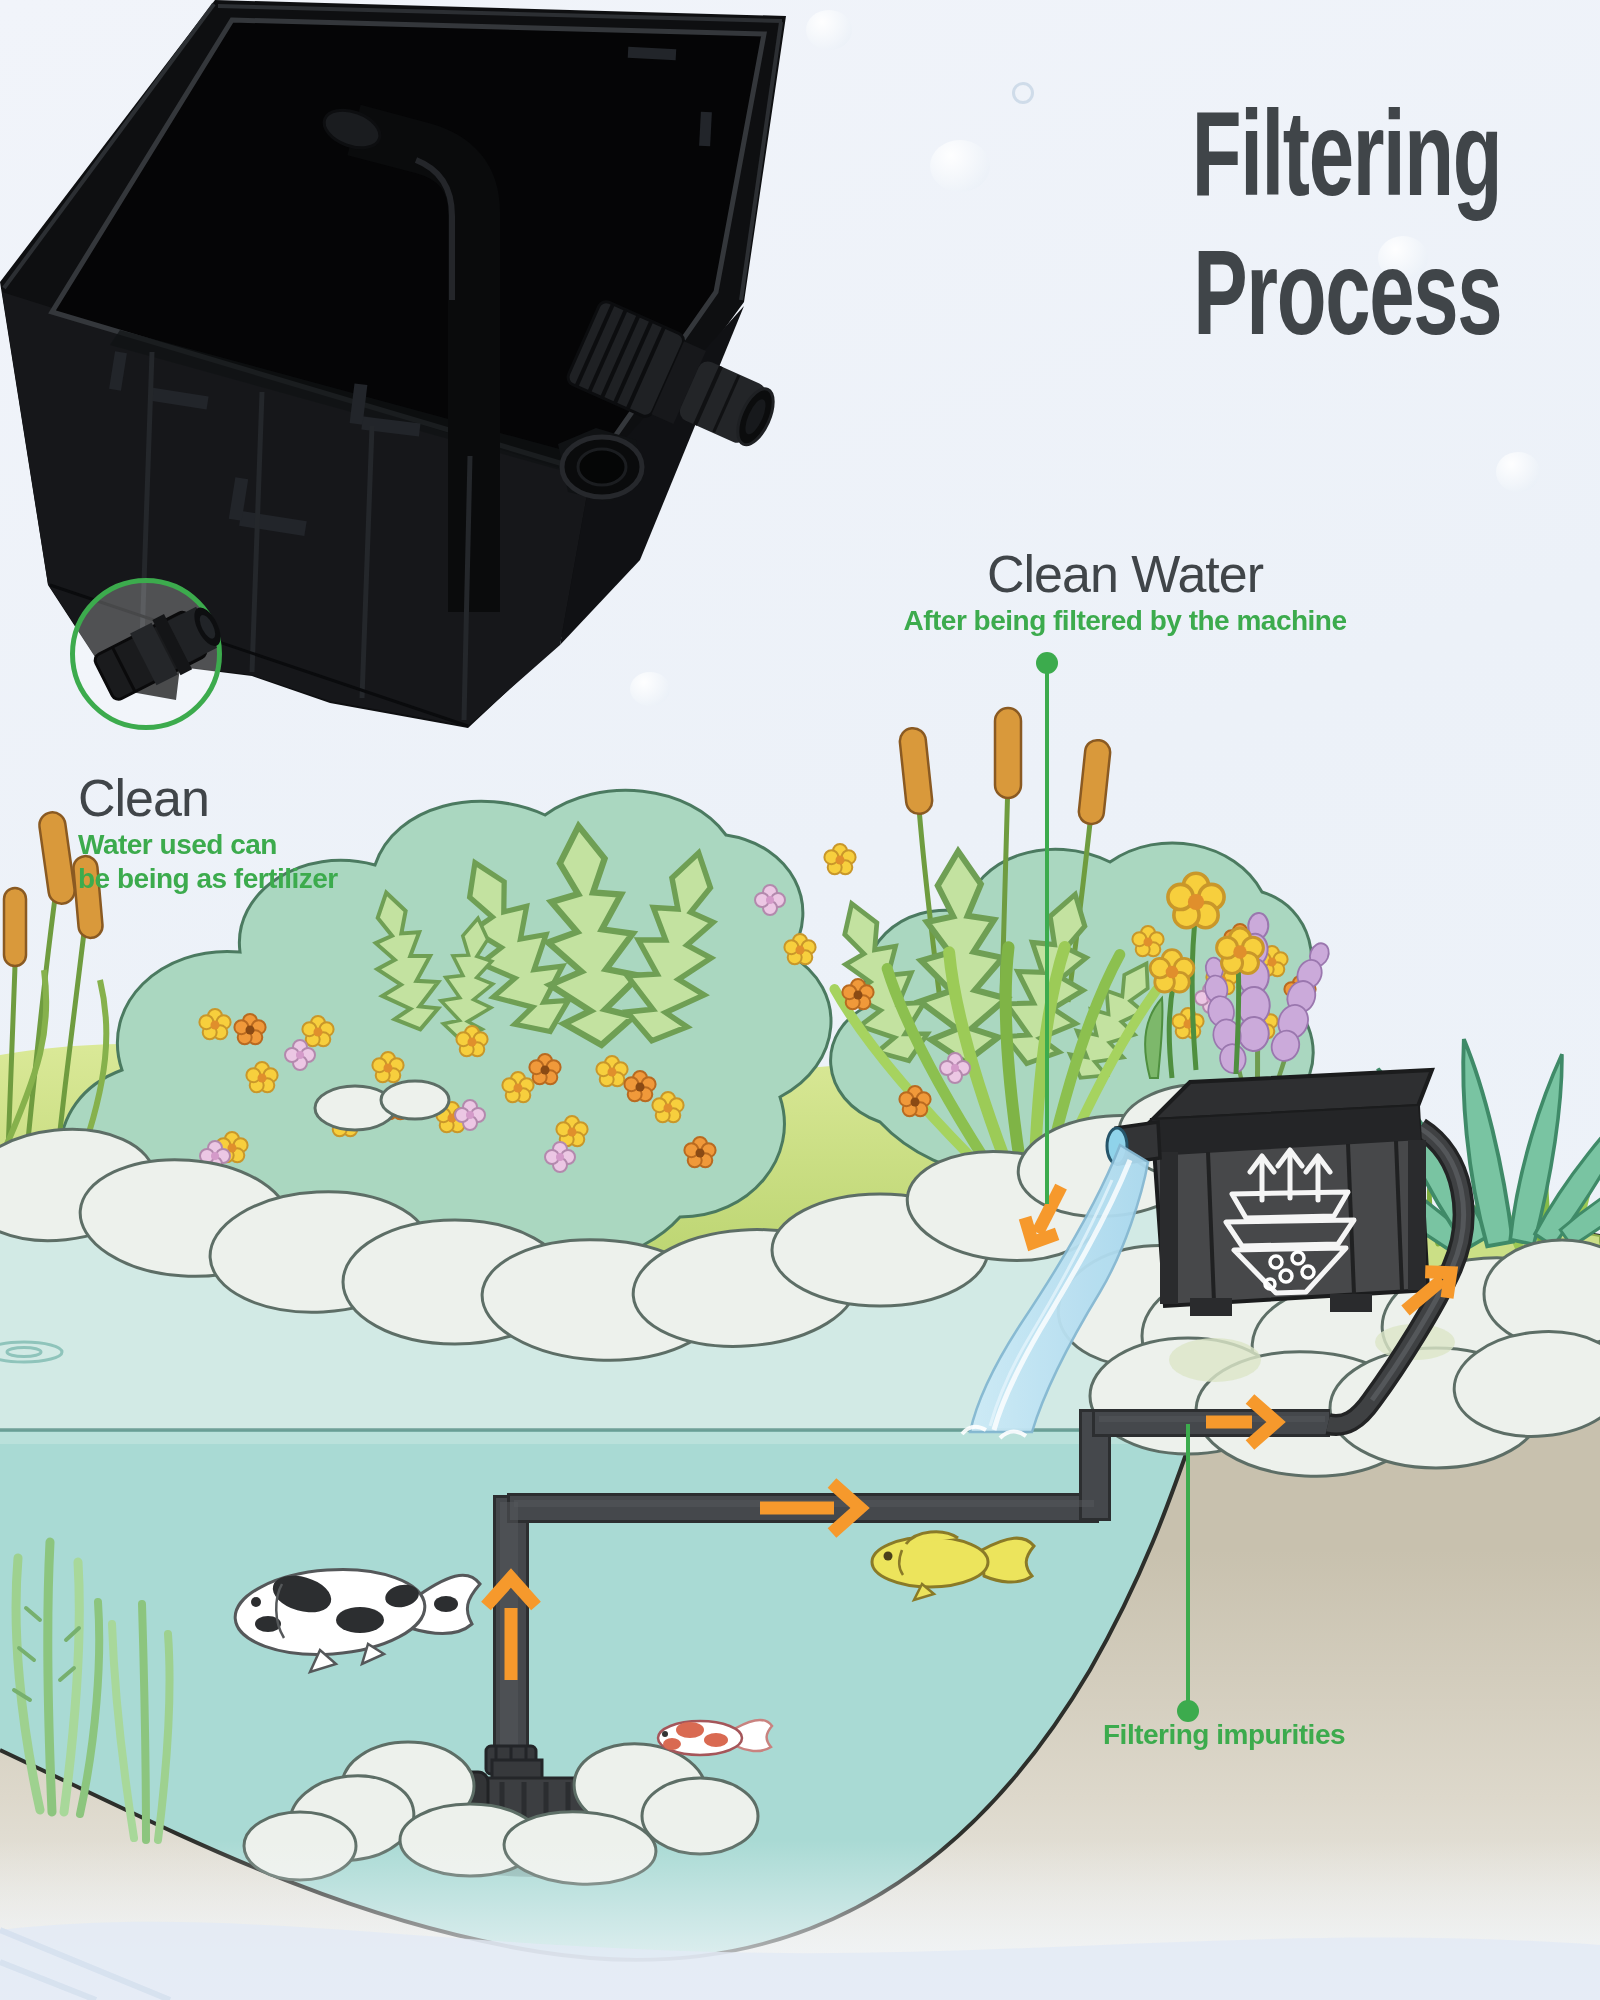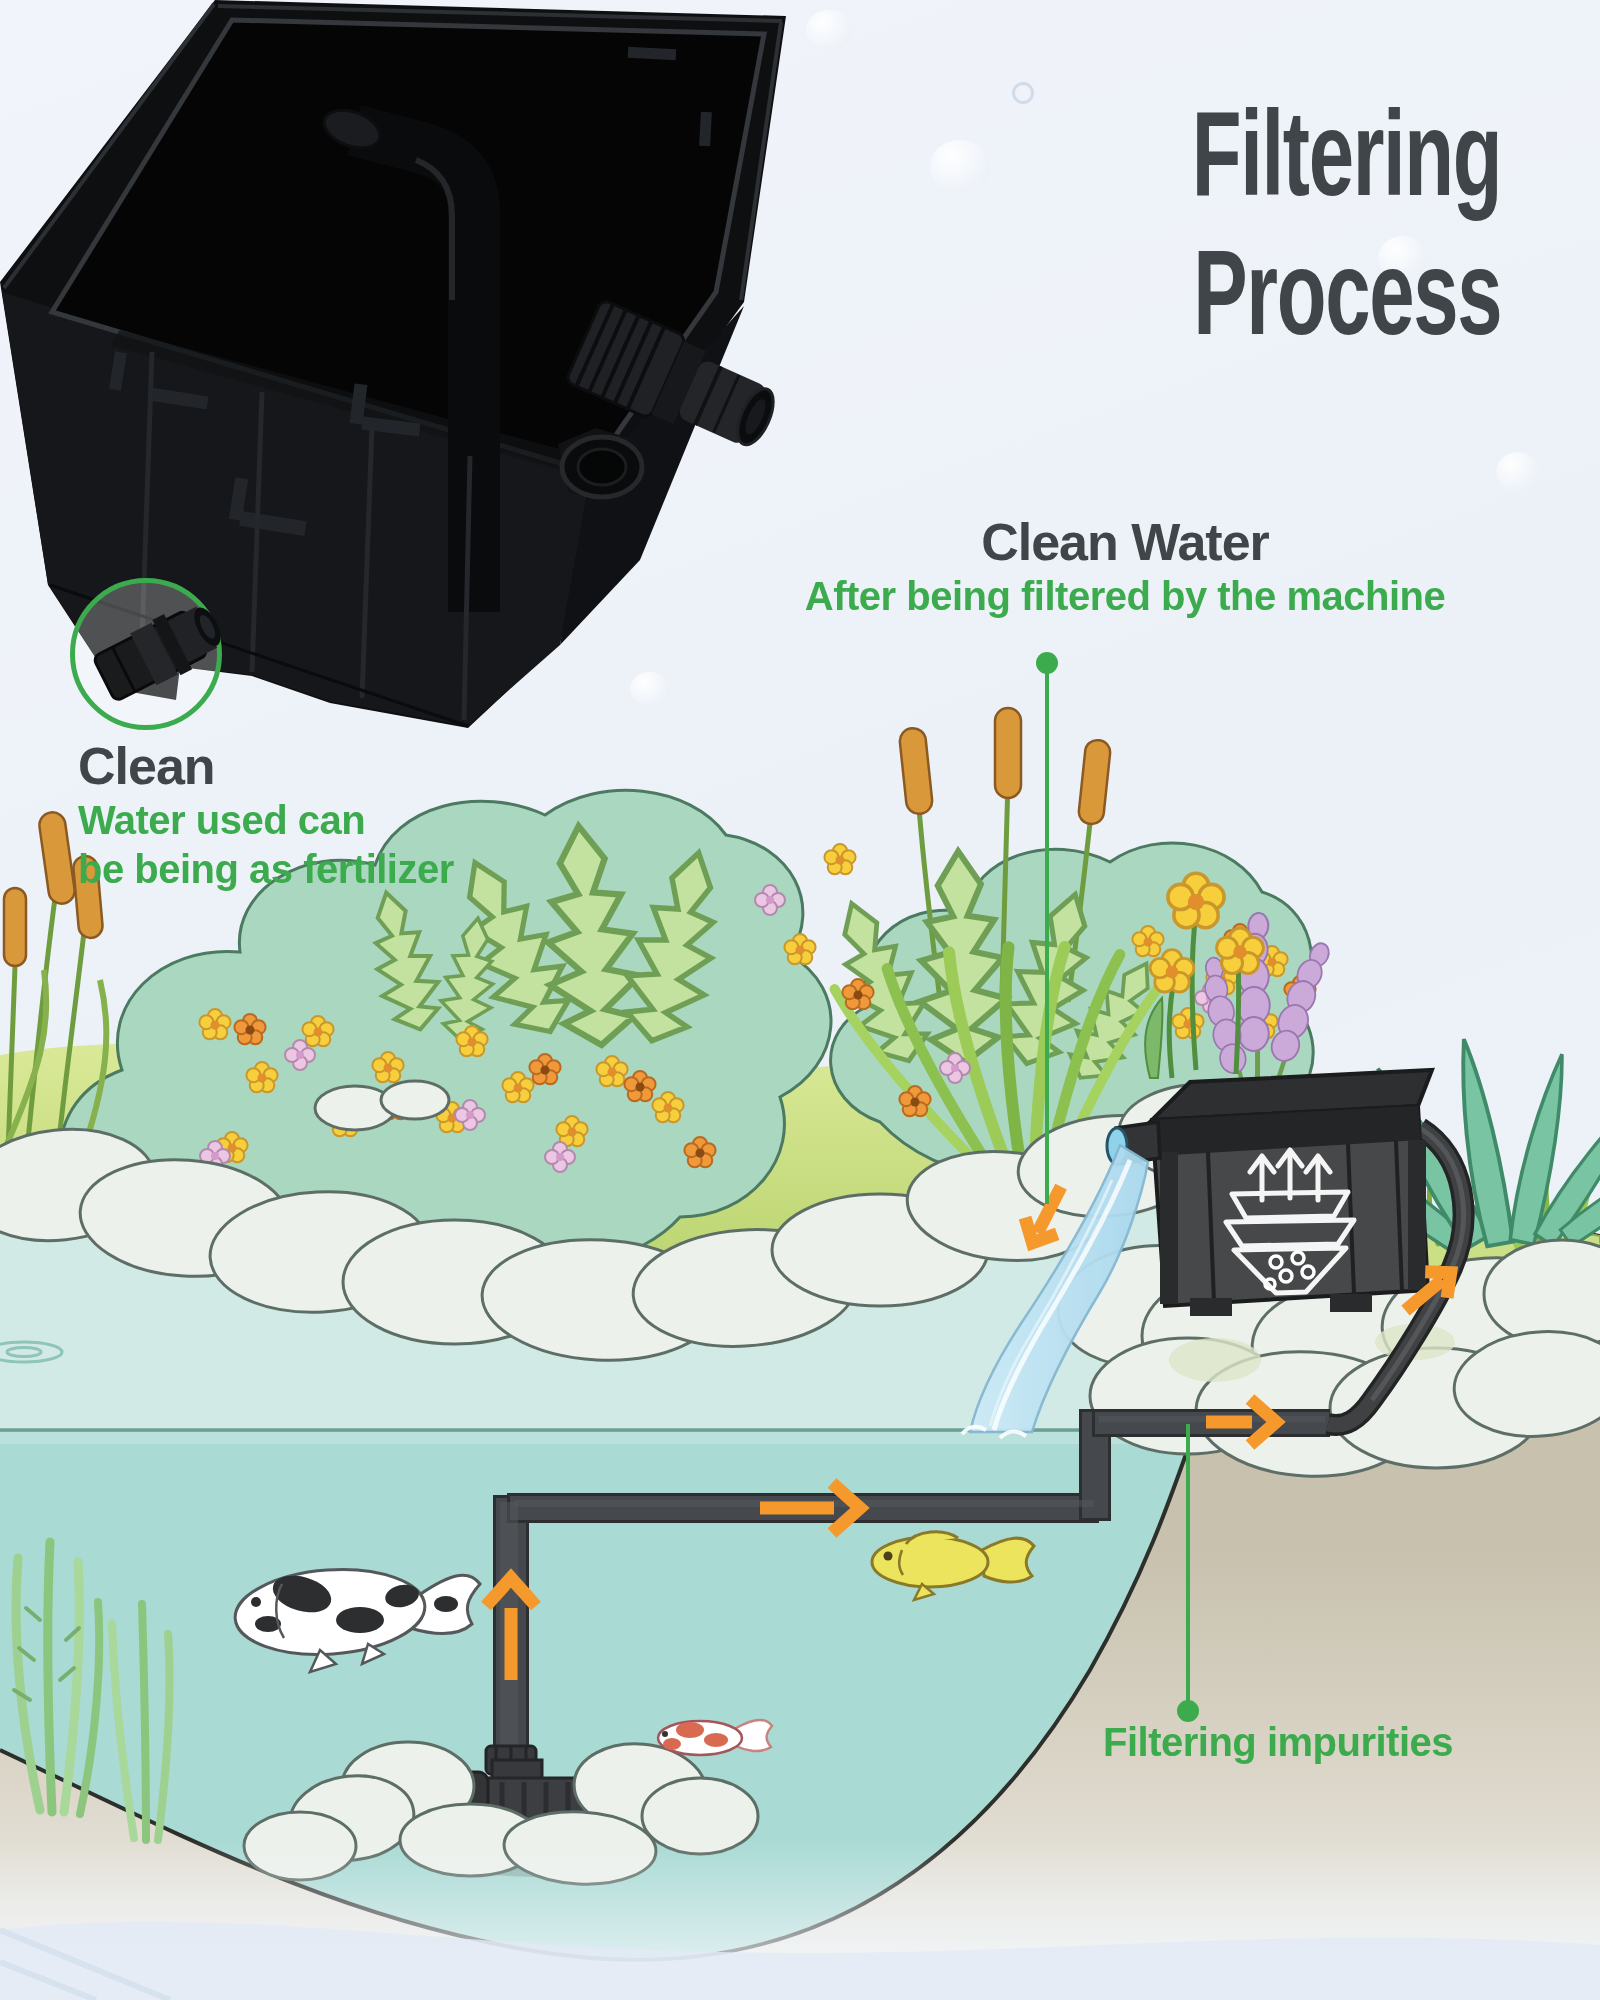--- a/index.html
+++ b/index.html
@@ -15,22 +15,22 @@
   .scene{left:0;top:600px;}
   .product{left:0;top:0;}
   
   .title{
     position:absolute;top:84px;right:99px;text-align:right;
     font-weight:bold;font-size:120px;line-height:1.16;letter-spacing:-2px;
     color:var(--heading-dark,#404549);
     transform:scaleX(.68);transform-origin:right top;white-space:nowrap;
   }
   .callout{position:absolute;}
-  .callout .hd{font-weight:bold;font-size:52px;color:var(--heading-dark,#404549);letter-spacing:-1px;}
-  .callout .sub{font-weight:bold;font-size:40px;line-height:1.22;color:var(--accent-green,#3cab4d);letter-spacing:-0.5px;}
+  .callout .hd{font-weight:normal;font-size:52px;color:var(--heading-dark,#404549);letter-spacing:-1px;margin-top:32px;}
+  .callout .sub{font-weight:bold;font-size:28px;line-height:1.22;color:var(--accent-green,#3cab4d);letter-spacing:-0.5px;}
   .co-clean{left:760px;top:512px;width:730px;text-align:center;}
   .co-sewage{left:78px;top:736px;}
   .co-pond{left:1103px;top:1718px;}
   .gline{position:absolute;width:4px;background:var(--accent-green,#3cab4d);}
   .gdot{position:absolute;width:22px;height:22px;border-radius:50%;background:var(--accent-green,#3cab4d);}
   .hilite{
     position:absolute;left:70px;top:578px;width:152px;height:152px;border-radius:50%;
     border:5px solid var(--accent-green,#3cab4d);box-sizing:border-box;background:rgba(255,255,255,.25);
   }
   .nozzle{left:76px;top:592px;}

